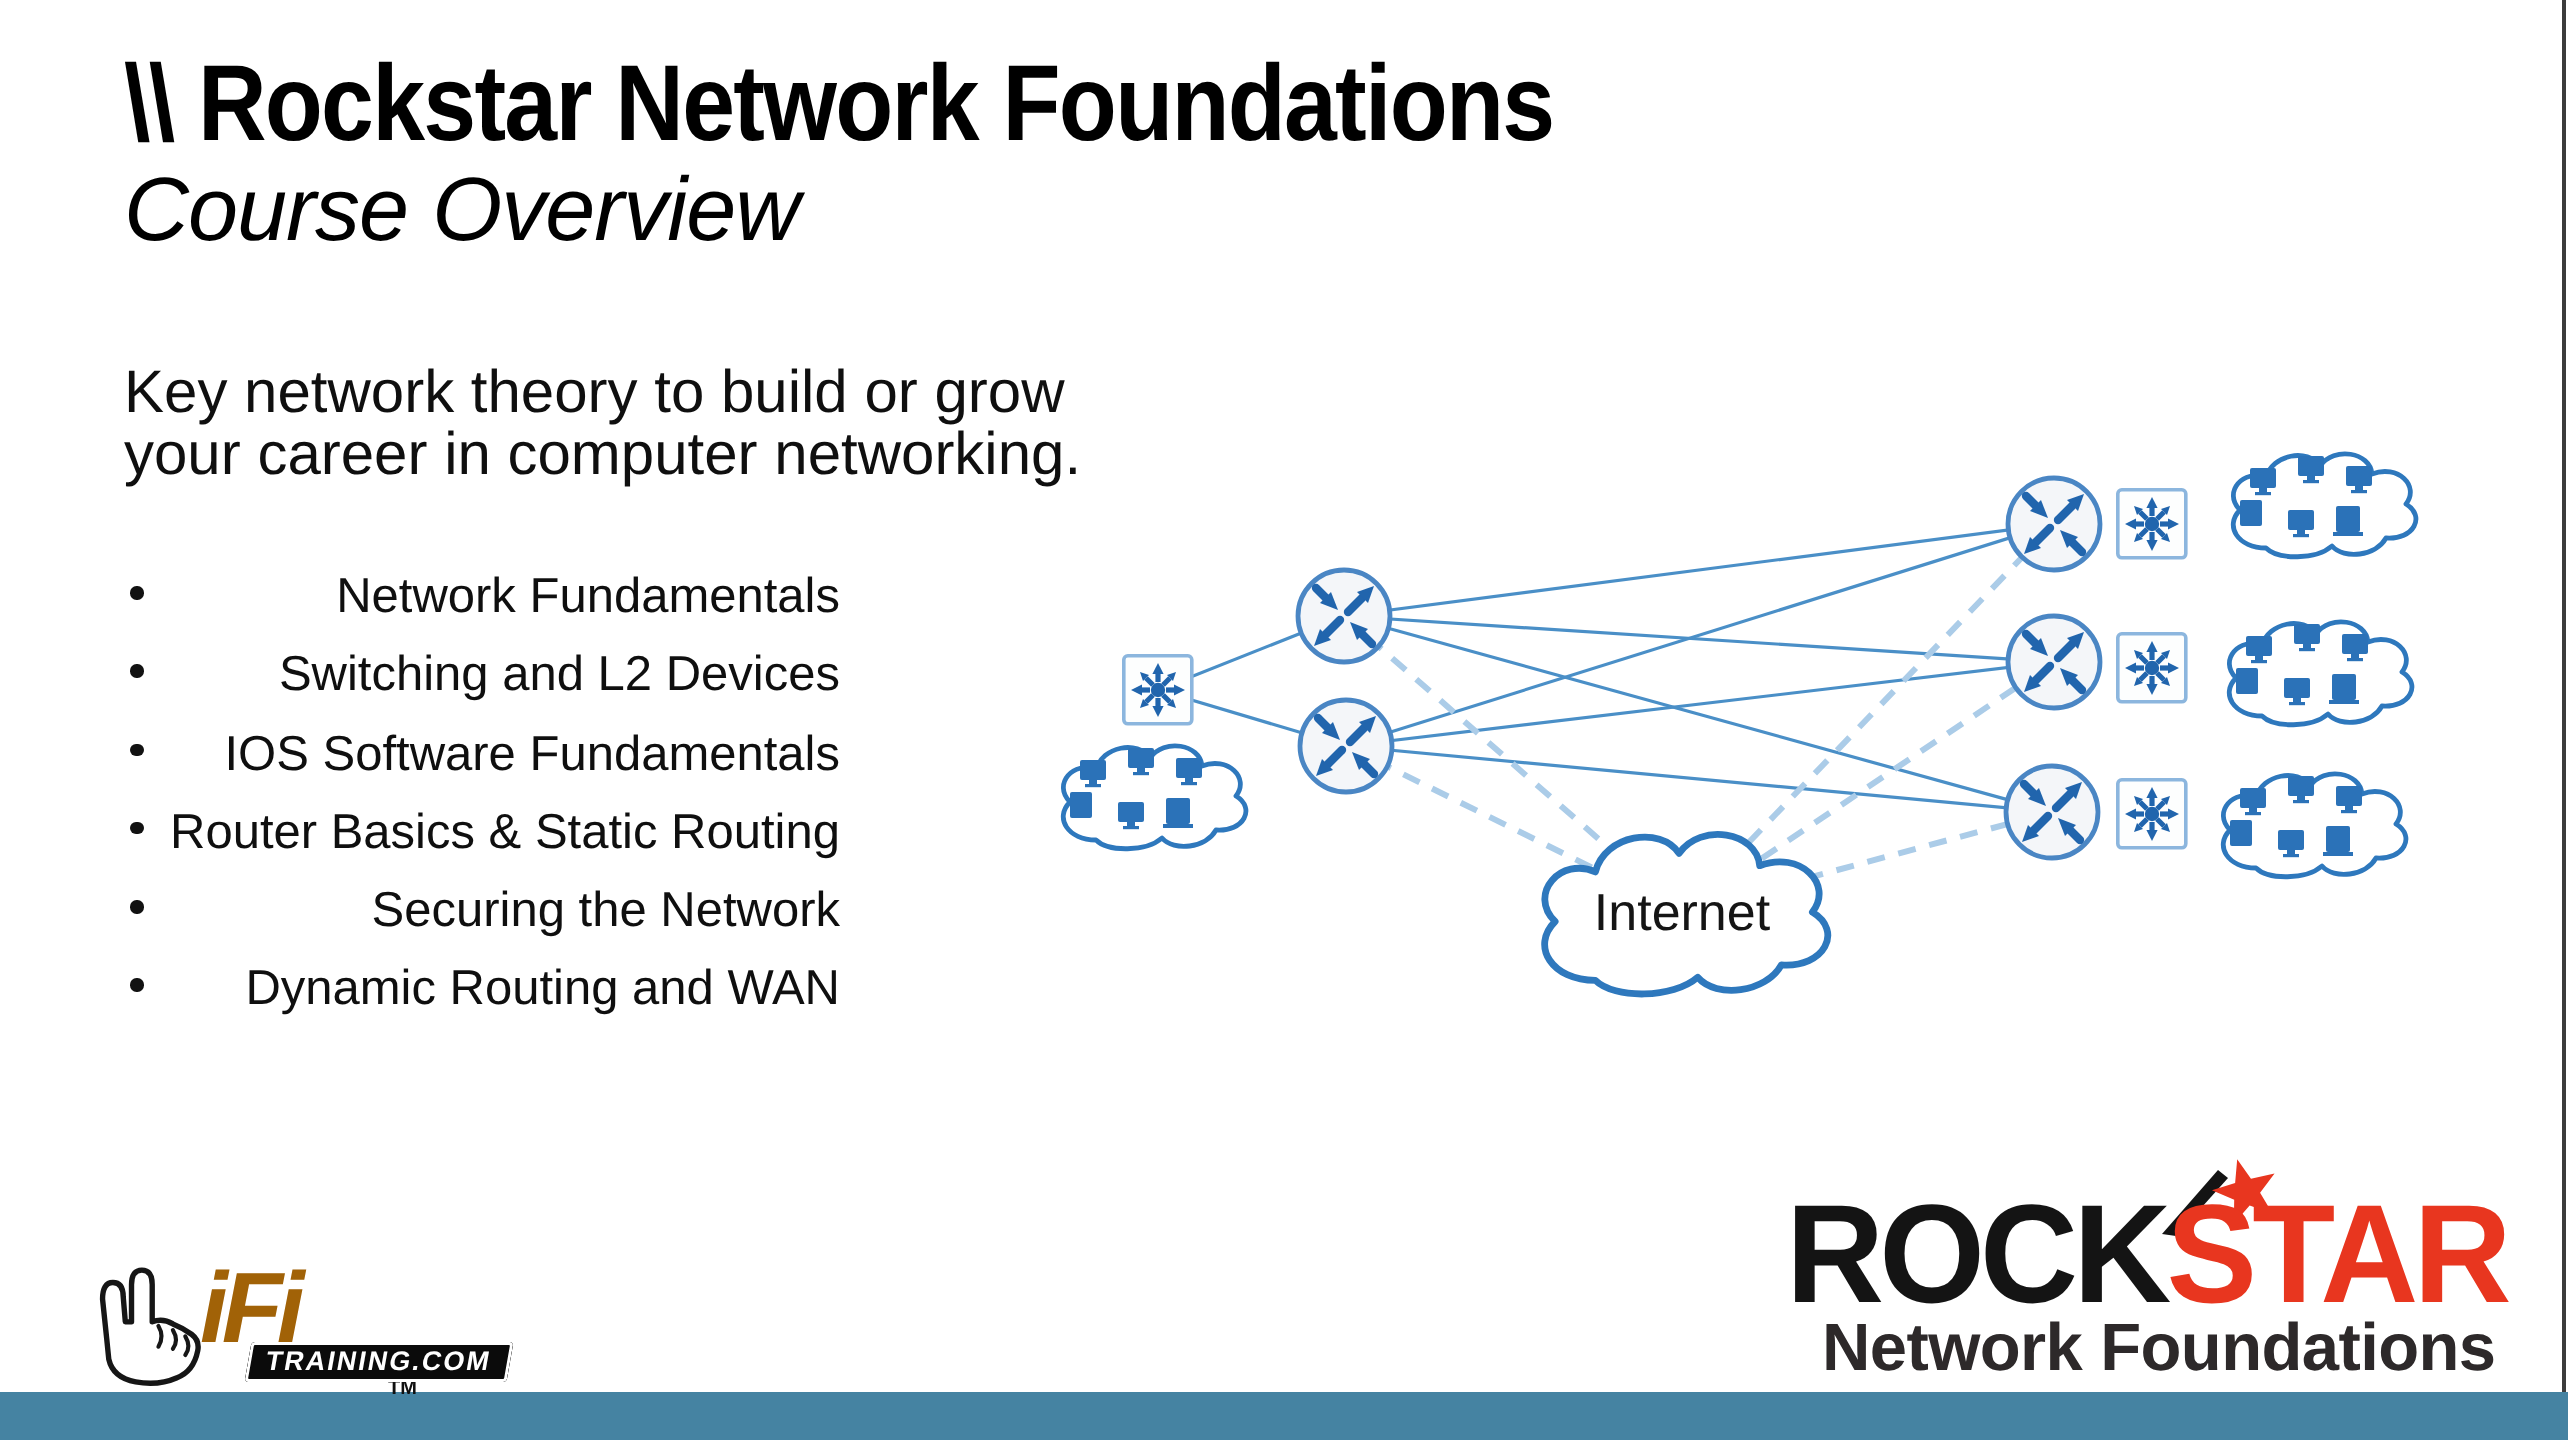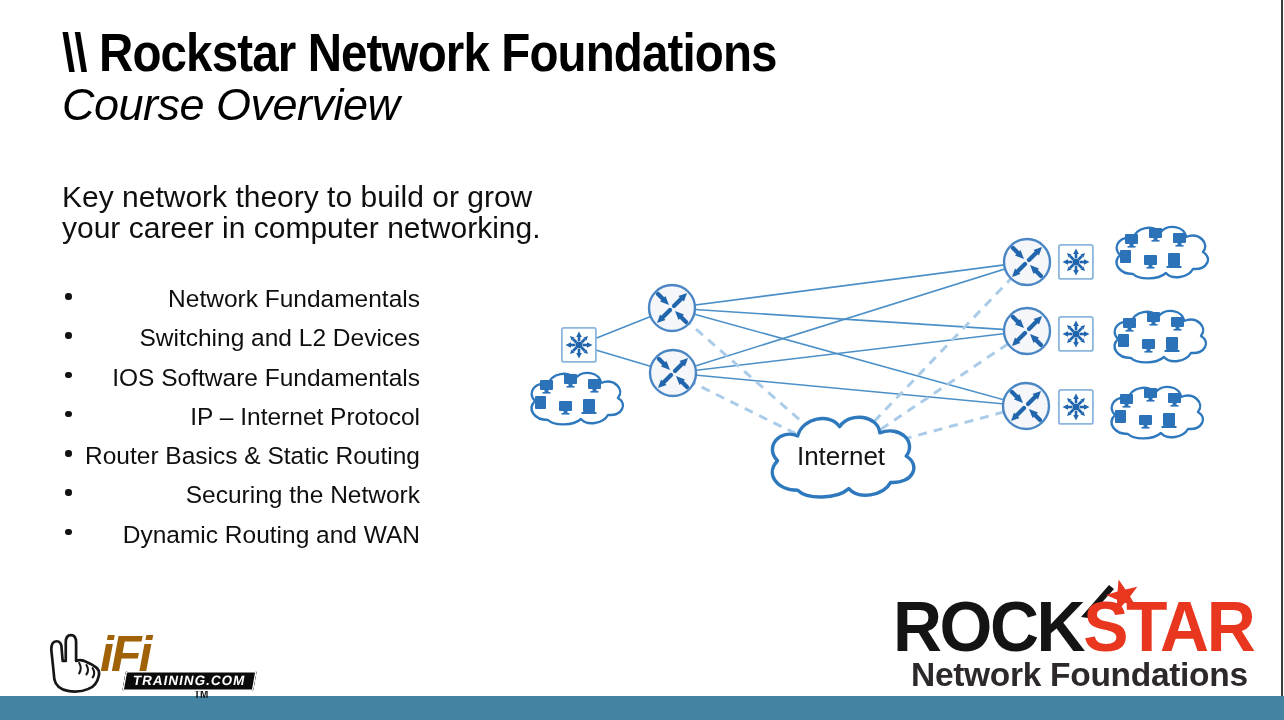--- a/index.html
+++ b/index.html
@@ -69,21 +69,20 @@
 <div class="title-block">
   <h1 class="slide-title">\\ Rockstar Network Foundations</h1>
   <h2 class="slide-subtitle">Course Overview</h2>
 </div>
 
 <div class="intro">Key network theory to build or grow your career in computer networking.</div>
 <ul class="bullets">
     <li>Network Fundamentals</li>
     <li>Switching and L2 Devices</li>
     <li>IOS Software Fundamentals</li>
-    <li>IP – Internet Protocol</li>
     <li>Router Basics &amp; Static Routing</li>
     <li>Securing the Network</li>
     <li>Dynamic Routing and WAN</li>
   </ul>
 
 <svg class="diagram" viewBox="0 0 740 320" width="740" height="320">
   <defs>
 
     <g id="sym-router">
       <circle cx="25" cy="25" r="23" fill="#f4f6f9" stroke="#4a86c4" stroke-width="2.4"></circle>

